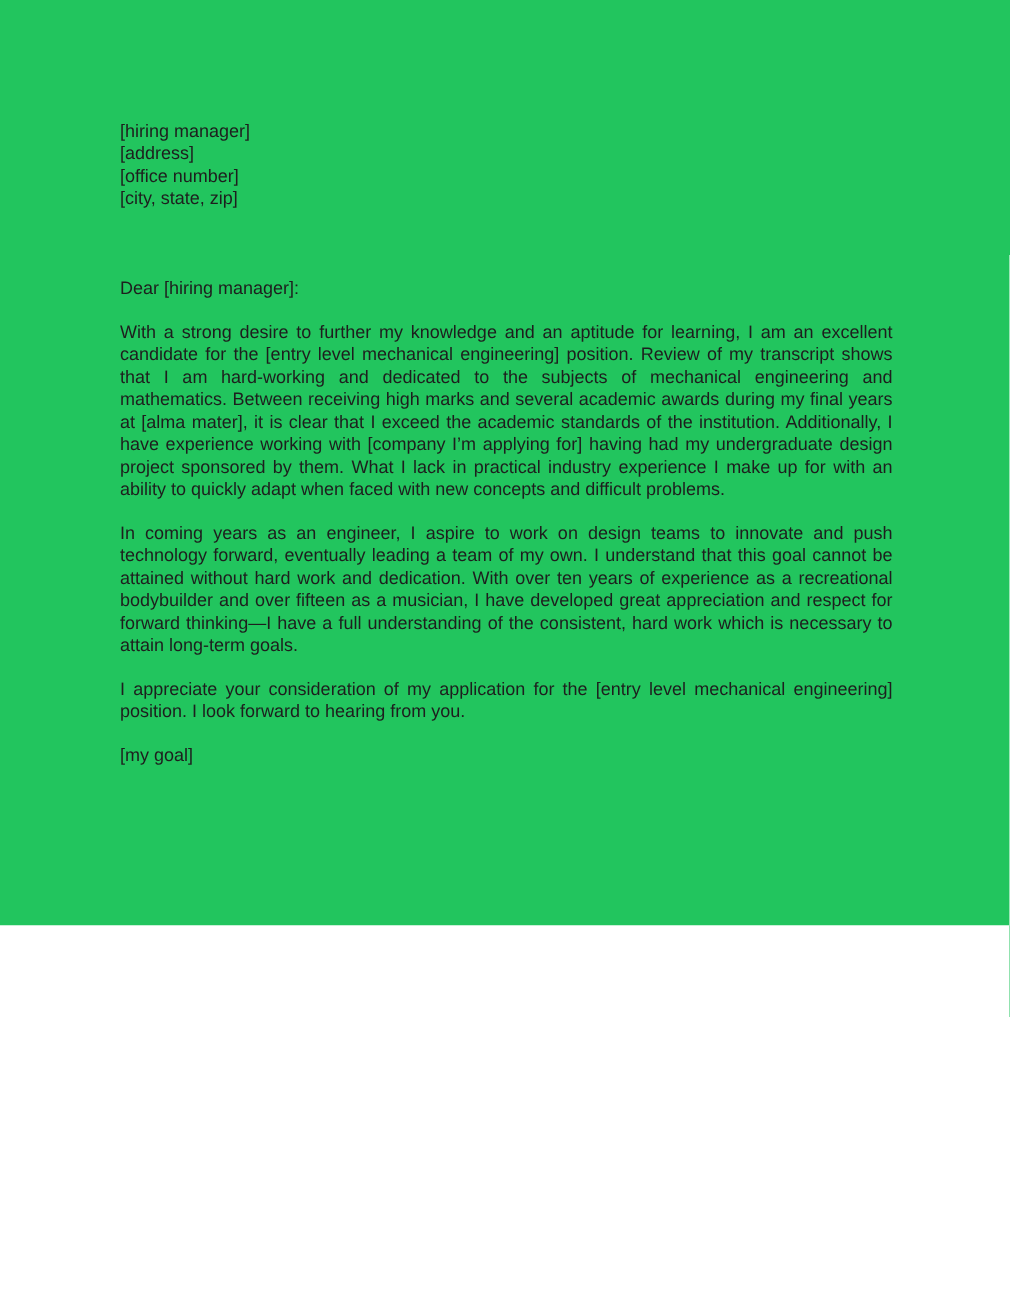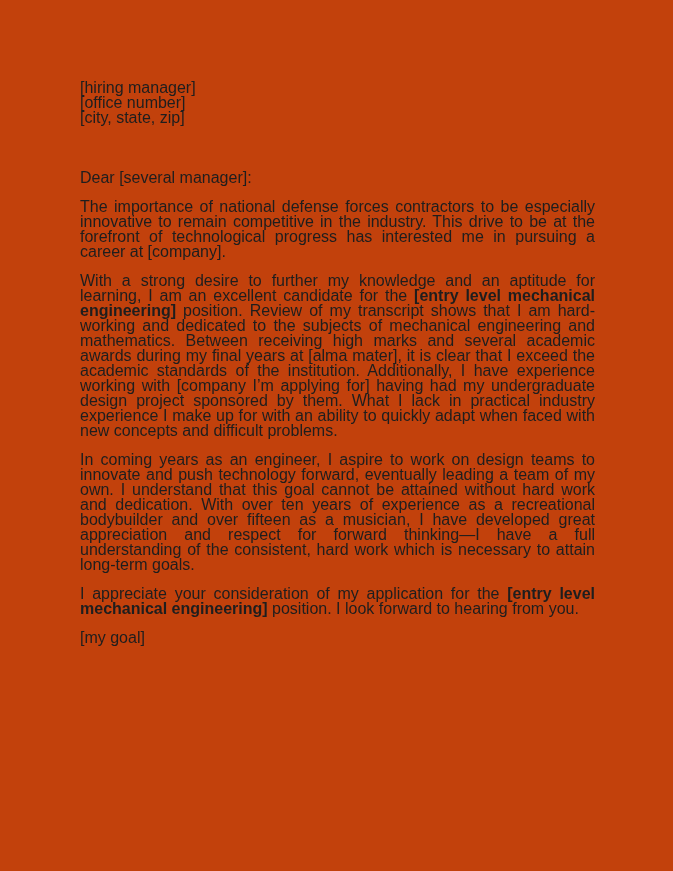--- a/index.html
+++ b/index.html
@@ -3,24 +3,24 @@
 <meta charset="utf-8">
 <style>
   html, body {
     margin: 0;
     padding: 0;
     background: #ffffff;
   }
   .page {
     position: relative;
     width: 673px;
-    height: 871px;
-    background: #c2410c;
+    height: 617px;
+    background: #22c55e;
     font-family: "Liberation Sans", sans-serif;
-    font-size: 16px;
+    font-size: 12px;
     line-height: 15px;
     color: #1e1e1e;
     overflow: hidden;
   }
   .letter {
     position: absolute;
     left: 80px;
     top: 80px;
     width: 515px;
   }
@@ -31,41 +31,41 @@
     white-space: pre;
   }
   .salutation {
     margin: 0 0 14px 0;
   }
   .para {
     text-align: justify;
     margin: 0 0 14px 0;
   }
   .bold {
-    font-weight: bold;
+    font-weight: normal;
   }
   .signoff-block {
     margin: 0;
   }
 </style>
 </head>
 <body>
 
 <div class="page">
   <div class="letter">
 
     <div class="header-block">
       <div class="header-line">[hiring manager]</div>
+      <div class="header-line">[address]</div>
       <div class="header-line">[office number]</div>
       <div class="header-line">[city, state, zip]</div>
     </div>
 
-    <p class="salutation">Dear [several manager]:</p>
+    <p class="salutation">Dear [hiring manager]:</p>
 
-    <p class="para">The importance of national defense forces contractors to be especially innovative to remain competitive in the industry. This drive to be at the forefront of technological progress has interested me in pursuing a career at [company].</p>
 
     <p class="para"><span>With a strong desire to further my knowledge and an aptitude for learning, I am an excellent candidate for the </span><span class="bold">[entry level mechanical engineering]</span><span> position. Review of my transcript shows that I am hard-working and dedicated to the subjects of mechanical engineering and mathematics. Between receiving high marks and several academic awards during my final years at [alma mater], it is clear that I exceed the academic standards of the institution. Additionally, I have experience working with [company I’m applying for] having had my undergraduate design project sponsored by them. What I lack in practical industry experience I make up for with an ability to quickly adapt when faced with new concepts and difficult problems.</span></p>
 
     <p class="para">In coming years as an engineer, I aspire to work on design teams to innovate and push technology forward, eventually leading a team of my own. I understand that this goal cannot be attained without hard work and dedication. With over ten years of experience as a recreational bodybuilder and over fifteen as a musician, I have developed great appreciation and respect for forward thinking—I have a full understanding of the consistent, hard work which is necessary to attain long-term goals.</p>
 
     <p class="para"><span>I appreciate your consideration of my application for the </span><span class="bold">[entry level mechanical engineering]</span><span> position. I look forward to hearing from you.</span></p>
 
     <div class="signoff-block">
       <div>[my goal]</div>
     </div>

